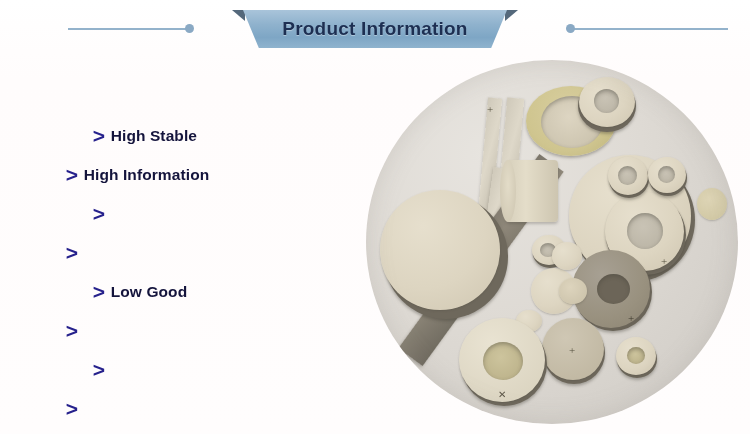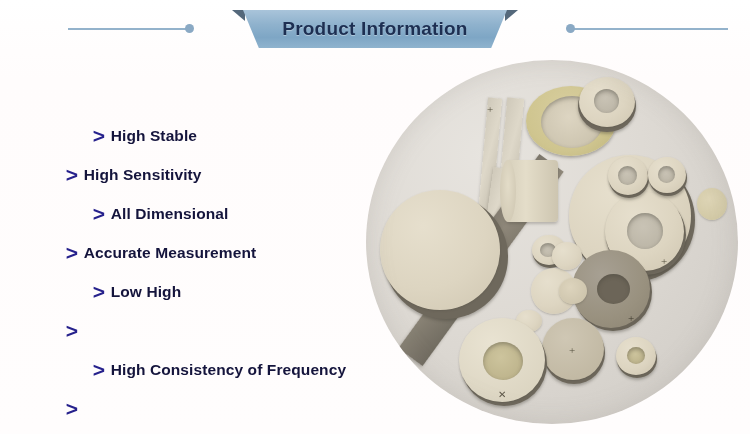--- a/index.html
+++ b/index.html
@@ -235,45 +235,42 @@
 
     <div class="feature-list">
 
       <div class="feature-item indent">
         <span class="chev">&gt;</span>
         <span class="feature-label">High Stable</span>
       </div>
 
       <div class="feature-item flush">
         <span class="chev">&gt;</span>
-        <span class="feature-label">High Sensitivity</span>
+        <span class="feature-label">High Information</span>
       </div>
 
       <div class="feature-item indent">
         <span class="chev">&gt;</span>
-        <span class="feature-label">All Dimensional</span>
       </div>
 
       <div class="feature-item flush">
         <span class="chev">&gt;</span>
-        <span class="feature-label">Accurate Measurement</span>
       </div>
 
       <div class="feature-item indent">
         <span class="chev">&gt;</span>
-        <span class="feature-label">Low High</span>
+        <span class="feature-label">Low Good</span>
       </div>
 
       <div class="feature-item flush">
         <span class="chev">&gt;</span>
       </div>
 
       <div class="feature-item indent">
         <span class="chev">&gt;</span>
-        <span class="feature-label">High Consistency of Frequency</span>
       </div>
 
       <div class="feature-item flush">
         <span class="chev">&gt;</span>
       </div>
 
     </div>
   </div>
 
   <div class="photo">

